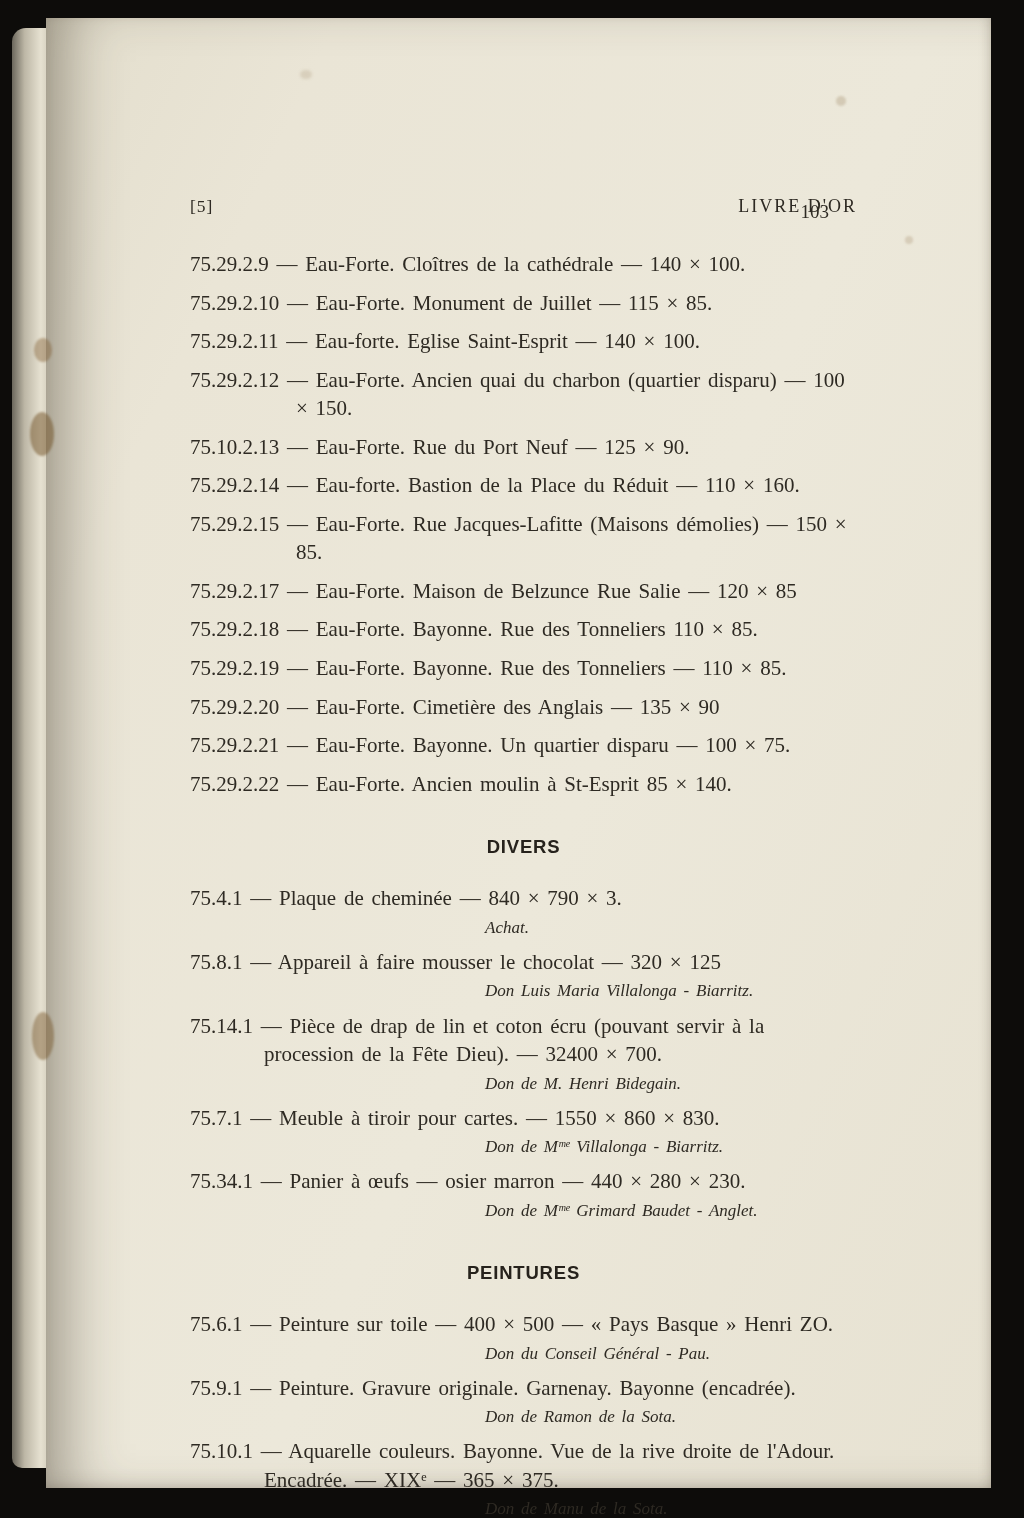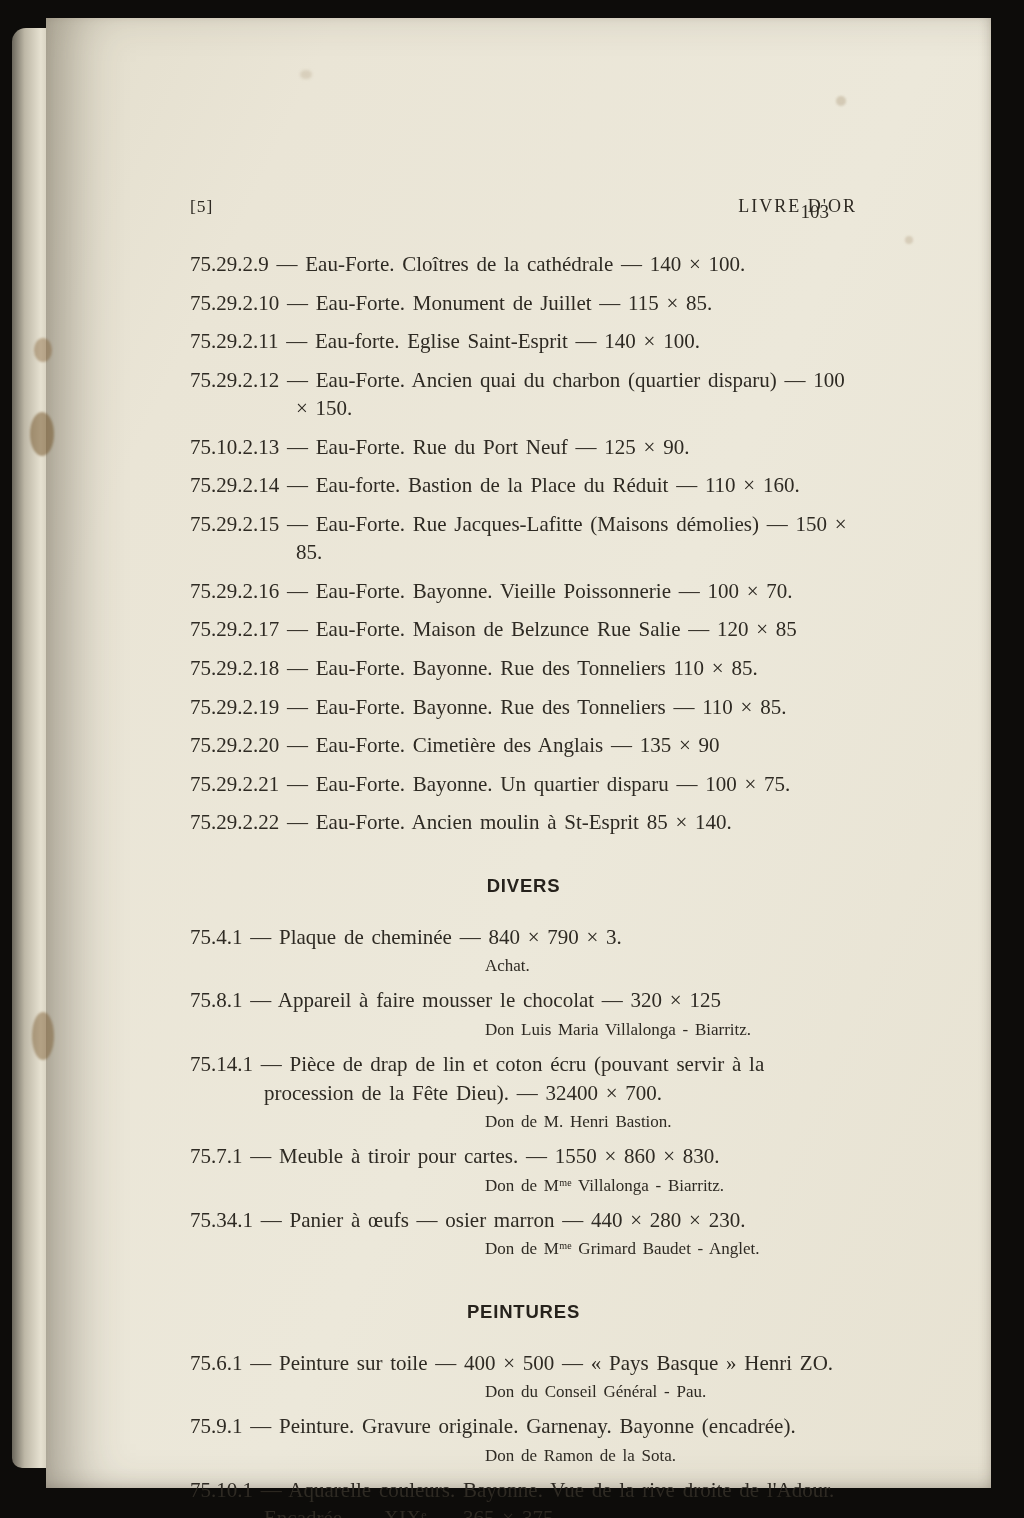--- a/index.html
+++ b/index.html
@@ -23,21 +23,21 @@
 
   .page-header{position:relative;height:26px;margin-bottom:28px;font-size:17.5px;}
   .page-header .bracket{position:absolute;left:0;top:0;letter-spacing:1px;}
   .page-header .title{position:absolute;left:0;right:0;text-align:right;letter-spacing:2px;font-size:18px;}
   .page-header .pagenum{position:absolute;right:28px;top:5px;font-size:19px;}
 
   .entry{font-size:21px;line-height:1.36;margin:0 0 10px 0;word-spacing:2.5px;
          padding-left:106px;text-indent:-106px;}
   .entry .eid{white-space:nowrap;}
   .sec .entry{padding-left:74px;text-indent:-74px;margin-bottom:3px;}
-  .donation{font-size:17px;line-height:1.36;margin:0 0 9px 295px;word-spacing:2.5px;}
+  .donation{font-style:italic;font-size:17px;line-height:1.36;margin:0 0 9px 295px;word-spacing:2.5px;}
   .sec-heading{font-family:"Liberation Sans","DejaVu Sans",sans-serif;font-weight:bold;
          font-size:18.5px;letter-spacing:.8px;text-align:center;margin:40px 0 26px 0;color:#26221c;}
   .sec-heading.first{margin-top:38px;text-align:center;}
 </style>
 </head>
 <body>
 
 <div class="scan">
   <div class="page-edge"></div>
 
@@ -50,40 +50,39 @@
     </header>
 
     <div class="etchings">
       <div class="entry"><span class="eid">75.29.2.9</span> <span>— Eau-Forte. Cloîtres de la cathédrale — 140 × 100.</span></div>
       <div class="entry"><span class="eid">75.29.2.10</span> <span>— Eau-Forte. Monument de Juillet — 115 × 85.</span></div>
       <div class="entry"><span class="eid">75.29.2.11</span> <span>— Eau-forte. Eglise Saint-Esprit — 140 × 100.</span></div>
       <div class="entry"><span class="eid">75.29.2.12</span> <span>— Eau-Forte. Ancien quai du charbon (quartier disparu) — 100 × 150.</span></div>
       <div class="entry"><span class="eid">75.10.2.13</span> <span>— Eau-Forte. Rue du Port Neuf — 125 × 90.</span></div>
       <div class="entry"><span class="eid">75.29.2.14</span> <span>— Eau-forte. Bastion de la Place du Réduit — 110 × 160.</span></div>
       <div class="entry"><span class="eid">75.29.2.15</span> <span>— Eau-Forte. Rue Jacques-Lafitte (Maisons démolies) — 150 × 85.</span></div>
-      <div class="entry"><span class="eid">75.29.2.16</span> <span>— Eau-Forte. Bayonne. Vieille Poissonnerie — 100 × 70.</span></div>
       <div class="entry"><span class="eid">75.29.2.17</span> <span>— Eau-Forte. Maison de Belzunce Rue Salie — 120 × 85</span></div>
       <div class="entry"><span class="eid">75.29.2.18</span> <span>— Eau-Forte. Bayonne. Rue des Tonneliers 110 × 85.</span></div>
       <div class="entry"><span class="eid">75.29.2.19</span> <span>— Eau-Forte. Bayonne. Rue des Tonneliers — 110 × 85.</span></div>
       <div class="entry"><span class="eid">75.29.2.20</span> <span>— Eau-Forte. Cimetière des Anglais — 135 × 90</span></div>
       <div class="entry"><span class="eid">75.29.2.21</span> <span>— Eau-Forte. Bayonne. Un quartier disparu — 100 × 75.</span></div>
       <div class="entry"><span class="eid">75.29.2.22</span> <span>— Eau-Forte. Ancien moulin à St-Esprit 85 × 140.</span></div>
     </div>
 
     <div class="sec">
       <h2 class="sec-heading first">DIVERS</h2>
 
       <div class="entry"><span class="eid">75.4.1</span> <span>— Plaque de cheminée — 840 × 790 × 3.</span></div>
       <div class="donation">Achat.</div>
 
       <div class="entry"><span class="eid">75.8.1</span> <span>— Appareil à faire mousser le chocolat — 320 × 125</span></div>
       <div class="donation">Don Luis Maria Villalonga - Biarritz.</div>
 
       <div class="entry"><span class="eid">75.14.1</span> <span>— Pièce de drap de lin et coton écru (pouvant servir à la procession de la Fête Dieu). — 32400 × 700.</span></div>
-      <div class="donation">Don de M. Henri Bastion.</div>
+      <div class="donation">Don de M. Henri Bidegain.</div>
 
       <div class="entry"><span class="eid">75.7.1</span> <span>— Meuble à tiroir pour cartes. — 1550 × 860 × 830.</span></div>
       <div class="donation">Don de Mᵐᵉ Villalonga - Biarritz.</div>
 
       <div class="entry"><span class="eid">75.34.1</span> <span>— Panier à œufs — osier marron — 440 × 280 × 230.</span></div>
       <div class="donation">Don de Mᵐᵉ Grimard Baudet - Anglet.</div>
     </div>
 
     <div class="sec">
       <h2 class="sec-heading">PEINTURES</h2>

